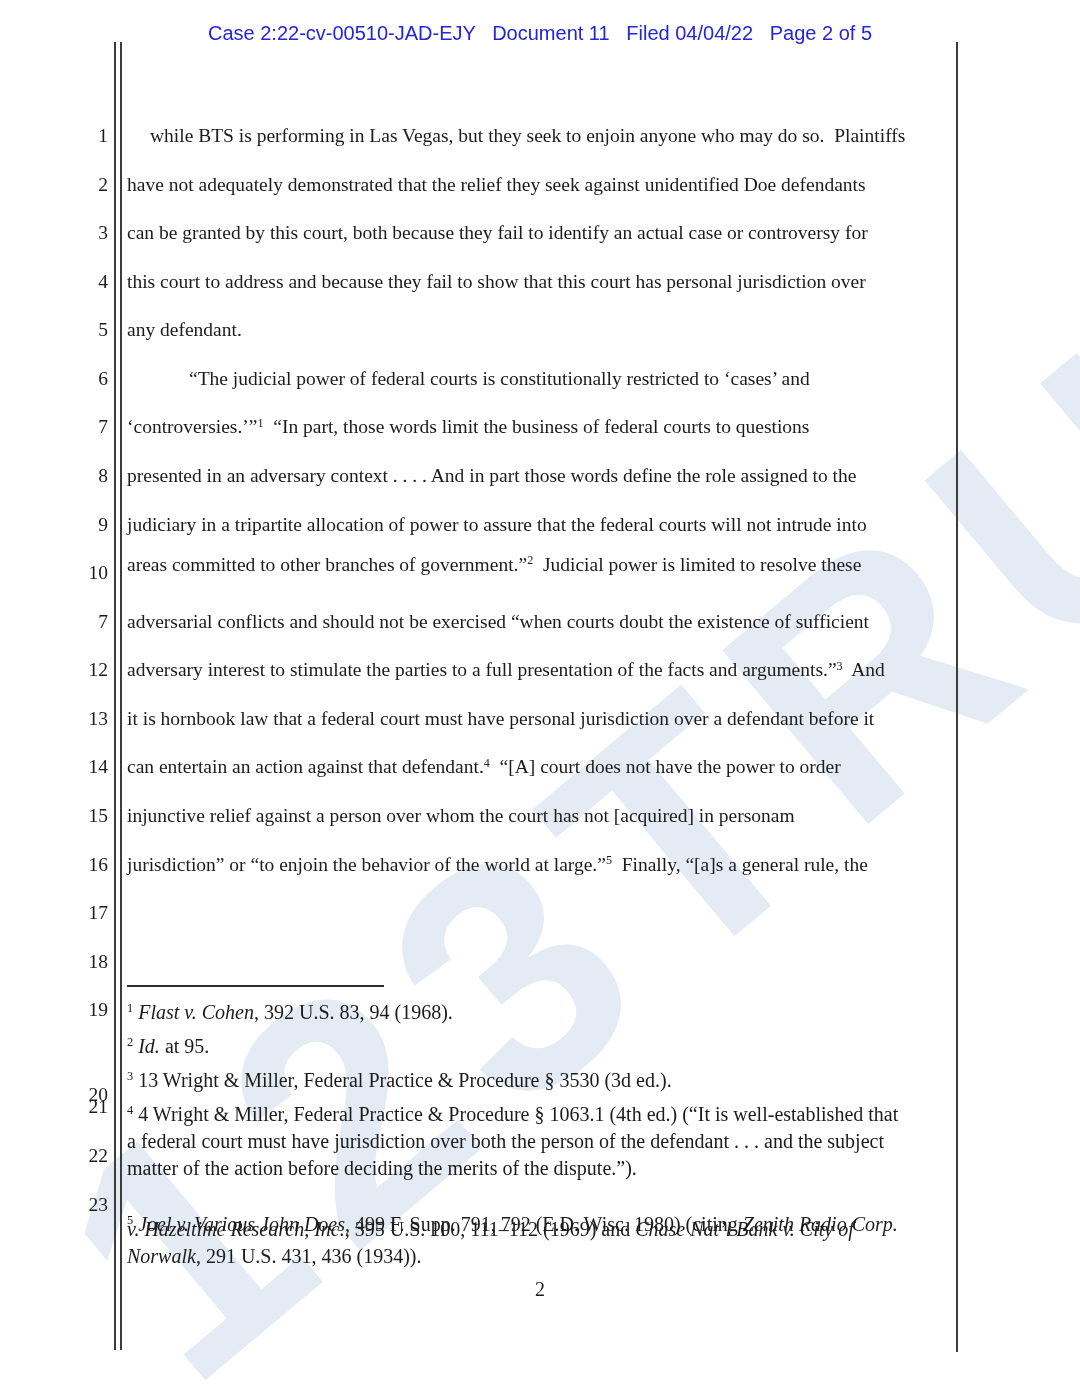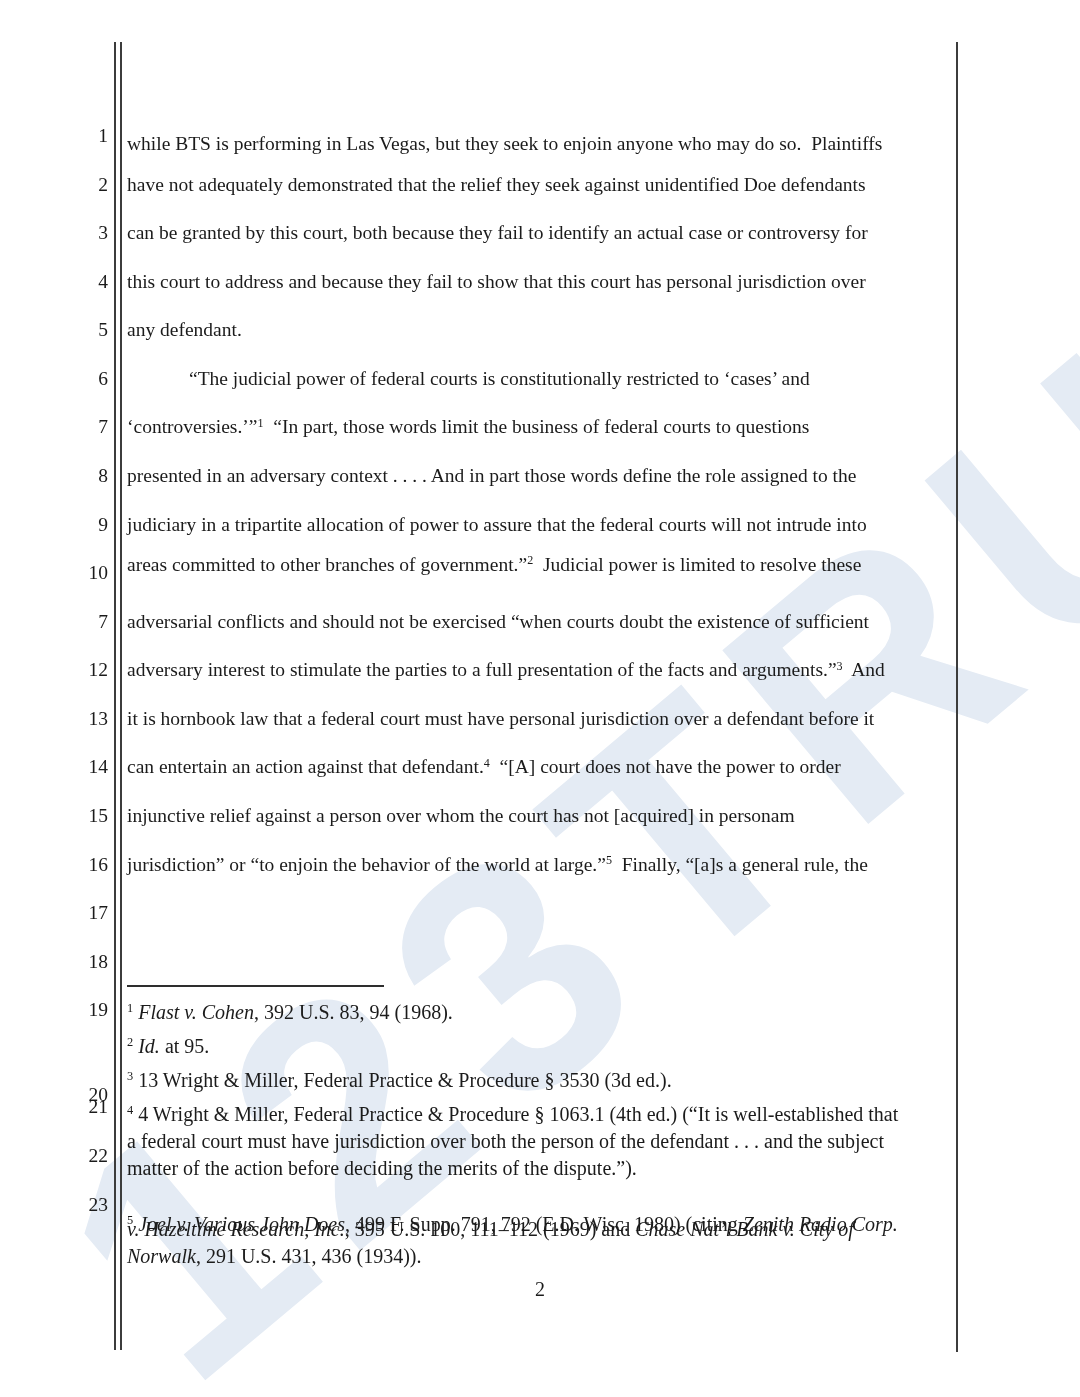--- a/index.html
+++ b/index.html
@@ -71,20 +71,21 @@
   .i{font-style:italic;}
   .sup{font-size:62%;position:relative;top:-0.55em;}
 </style>
 </head>
 <body>
 
 <div class="page">
 
   <div class="watermark" style="color: rgb(228, 235, 244);">123TRU</div>
 
+  <div class="case-header" style="color: rgb(36, 36, 221);">Case 2:22-cv-00510-JAD-EJY   Document 11   Filed 04/04/22   Page 2 of 5</div>
 
   <div class="rule-left"></div>
   <div class="rule-right"></div>
 
   <div class="layer">
       <div class="lineno" style="top: 124px;">1</div>
       <div class="lineno" style="top: 172.57px;">2</div>
       <div class="lineno" style="top: 221.14px;">3</div>
       <div class="lineno" style="top: 269.71px;">4</div>
       <div class="lineno" style="top: 318.28px;">5</div>
@@ -101,21 +102,21 @@
       <div class="lineno" style="top: 852.55px;">16</div>
       <div class="lineno" style="top: 901.12px;">17</div>
       <div class="lineno" style="top: 949.69px;">18</div>
       <div class="lineno" style="top: 998.26px;">19</div>
       <div class="lineno" style="top: 1046.83px; margin-top: 36px;">20</div>
       <div class="lineno" style="top: 1095.4px;">21</div>
       <div class="lineno" style="top: 1143.97px;">22</div>
       <div class="lineno" style="top: 1192.54px; text-align: right;">23</div>
     </div>
   <div class="layer">
-      <div class="bodyline" style="top: 132px;"><span>while BTS is performing in Las Vegas, but they seek to enjoin anyone who may do so.  Plaintiffs</span></div>
+      <div class="bodyline" style="top: 124px; margin-left: 23px;"><span>while BTS is performing in Las Vegas, but they seek to enjoin anyone who may do so.  Plaintiffs</span></div>
       <div class="bodyline" style="top: 172.57px;"><span>have not adequately demonstrated that the relief they seek against unidentified Doe defendants</span></div>
       <div class="bodyline" style="top: 269.71px;"><span>this court to address and because they fail to show that this court has personal jurisdiction over</span></div>
       <div class="bodyline" style="top: 221.14px;"><span>can be granted by this court, both because they fail to identify an actual case or controversy for</span></div>
       <div class="bodyline" style="top: 318.28px;"><span>any defendant.</span></div>
       <div class="bodyline indent" style="top: 366.85px;"><span>“The judicial power of federal courts is constitutionally restricted to ‘cases’ and</span></div>
       <div class="bodyline" style="top: 415.42px;"><span>‘controversies.’”</span><span class="sup">1</span><span>  “In part, those words limit the business of federal courts to questions</span></div>
       <div class="bodyline" style="top: 463.99px;"><span>presented in an adversary context . . . . And in part those words define the role assigned to the</span></div>
       <div class="bodyline" style="top: 512.56px;"><span>judiciary in a tripartite allocation of power to assure that the federal courts will not intrude into</span></div>
       <div class="bodyline" style="top: 553px;"><span>areas committed to other branches of government.”</span><span class="sup">2</span><span>  Judicial power is limited to resolve these</span></div>
       <div class="bodyline" style="top: 609.7px;"><span>adversarial conflicts and should not be exercised “when courts doubt the existence of sufficient</span></div>

